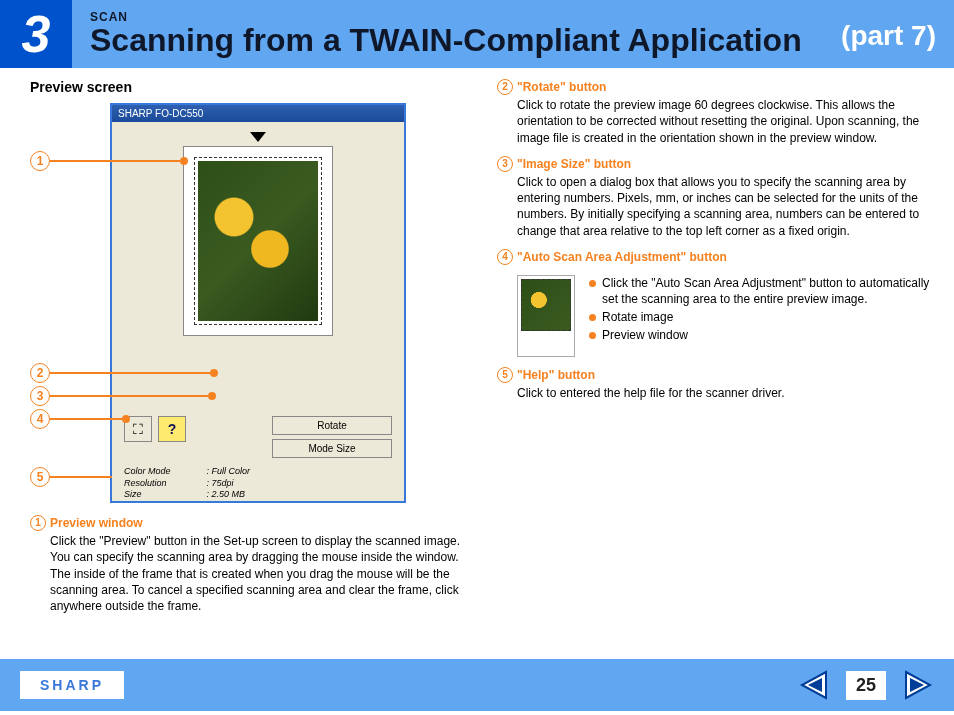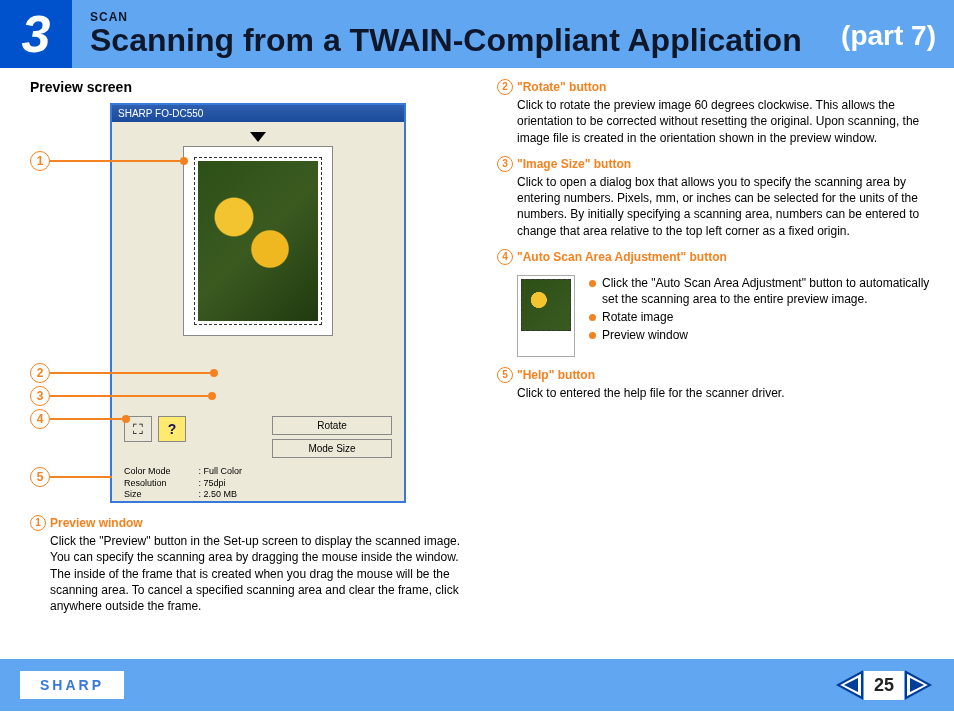--- a/index.html
+++ b/index.html
@@ -22,21 +22,21 @@
     .titlebar { background: linear-gradient(#2e5fb0,#1a4a99); color: #fff; font-size: 10px; padding: 3px 6px; }
     .preview-inner { padding: 10px 12px 6px 12px; }
     .preview-image { background: #fff; width: 150px; height: 190px; margin: 0 auto; border: 1px solid #888; position: relative; }
     .preview-image::before { content:""; position:absolute; top:10px; left:10px; right:10px; bottom:10px; border:1px dashed #333; }
     .preview-photo { position:absolute; top:14px; left:14px; right:14px; bottom:14px; background: radial-gradient(circle at 30% 35%, #f4c430 14%, transparent 15%), radial-gradient(circle at 60% 55%, #f0b820 16%, transparent 17%), linear-gradient(135deg,#2d5016 0%, #3a5a20 50%, #203a10 100%); }
     .arrow-down { width:0; height:0; border-left:8px solid transparent; border-right:8px solid transparent; border-top:10px solid #000; margin: 0 auto 4px auto; }
 
     .btn-row { display:flex; gap:6px; margin-top: 80px; margin-bottom: 4px; align-items: flex-start;}
     .icon-btn { width:28px; height:26px; border:1px solid #888; background:#ece9d8; display:flex; align-items:center; justify-content:center; font-size:14px; }
     .long-btn { border:1px solid #888; background:#ece9d8; font-size:10px; padding:3px 30px; margin-left: auto; width: 120px; text-align:center; margin-bottom:4px;}
-    .info-block { font-size: 9px; display: flex; gap: 28px; margin-top: 0;}
+    .info-block { font-size: 9px; display: flex; gap: 36px; margin-top: 0; font-style: italic;}
     .info-labels, .info-values { line-height: 1.3; }
 
     .callout { position: absolute; display:flex; align-items:center; }
     .callout .num { width:20px; height:20px; border:1.5px solid #f58220; border-radius:50%; color:#f58220; font-weight:bold; font-size:12px; display:flex; align-items:center; justify-content:center; background:#fff; }
     .callout .line { height:1.5px; background:#f58220; }
     .callout .dot { width:8px; height:8px; background:#f58220; border-radius:50%; }
 
     .desc-block { font-size: 12px; line-height: 1.35; margin-bottom: 10px; }
     .desc-title { color: #f58220; font-weight: bold; margin-bottom: 2px; display:flex; align-items:center; gap:4px;}
     .desc-title .num-inline { width:16px; height:16px; border:1.5px solid #f58220; border-radius:50%; font-size:10px; display:flex; align-items:center; justify-content:center; }
@@ -45,21 +45,21 @@
     .mini-box { display:flex; gap:14px; margin-left: 20px; margin-bottom: 10px; margin-top: 6px;}
     .mini-thumb { width:58px; height:82px; border:1px solid #aaa; background:#fff; padding:3px; }
     .mini-inner { width:100%; height:70%; border:1px dashed #333; background: radial-gradient(circle at 35% 40%, #f4c430 18%, transparent 19%), linear-gradient(135deg,#2d5016, #3a5a20); }
     .mini-lines { font-size:12px; line-height:1.35; flex:1; }
     .mini-row { display:flex; align-items:flex-start; gap:6px; margin-bottom: 2px;}
     .mini-dot { width:7px; height:7px; background:#f58220; border-radius:50%; margin-top:5px; flex-shrink:0;}
 
     .footer { position:absolute; bottom:4px; left:0; right:0; height:52px; background:#60a6f0; display:flex; align-items:center; padding: 0 20px; gap: 30px;}
     .footer-btn { background:#fff; padding: 6px 20px; color:#3878d8; font-weight:bold; letter-spacing:3px; font-size:14px;}
     .page-box { background:#fff; padding:4px 10px; font-size:18px; font-weight:bold; color:#222; }
-    .footer-right { margin-left:auto; display:flex; align-items:center; }
+    .footer-right { margin-left:auto; display:flex; align-items:center; gap:18px;}
   </style>
 </head>
 <body>
 
 <div class="header">
   <div class="chapter-num">3</div>
   <div class="header-text">
     <div class="header-label">SCAN</div>
     <div class="header-title">Scanning from a TWAIN-Compliant Application</div>
   </div>

